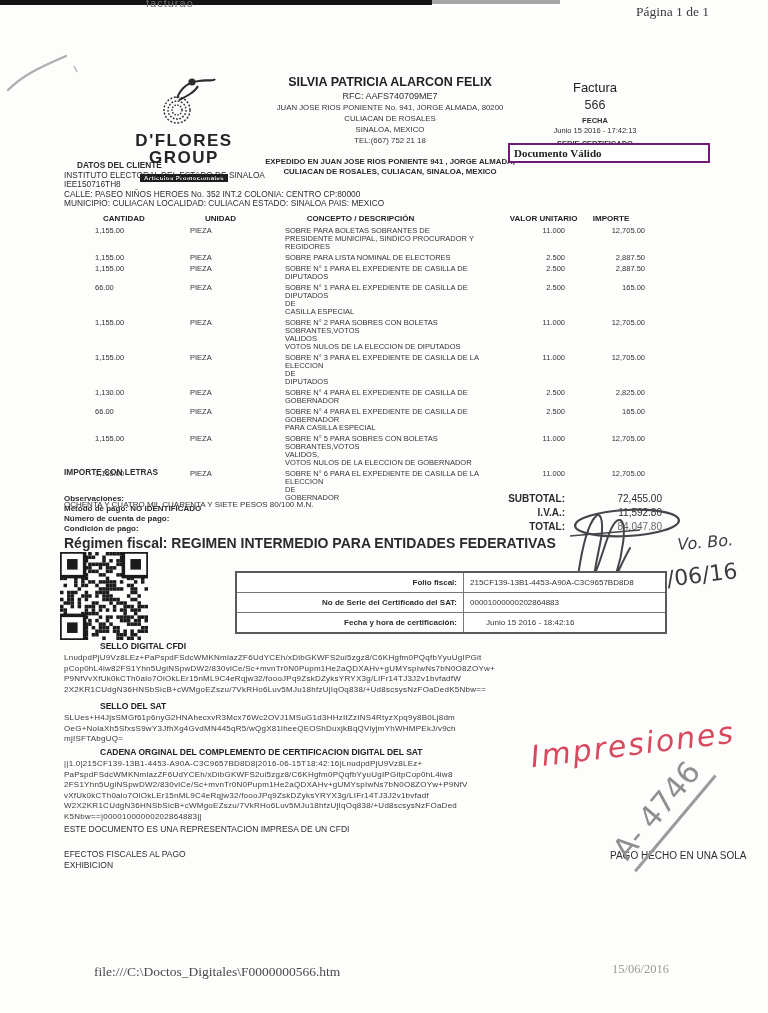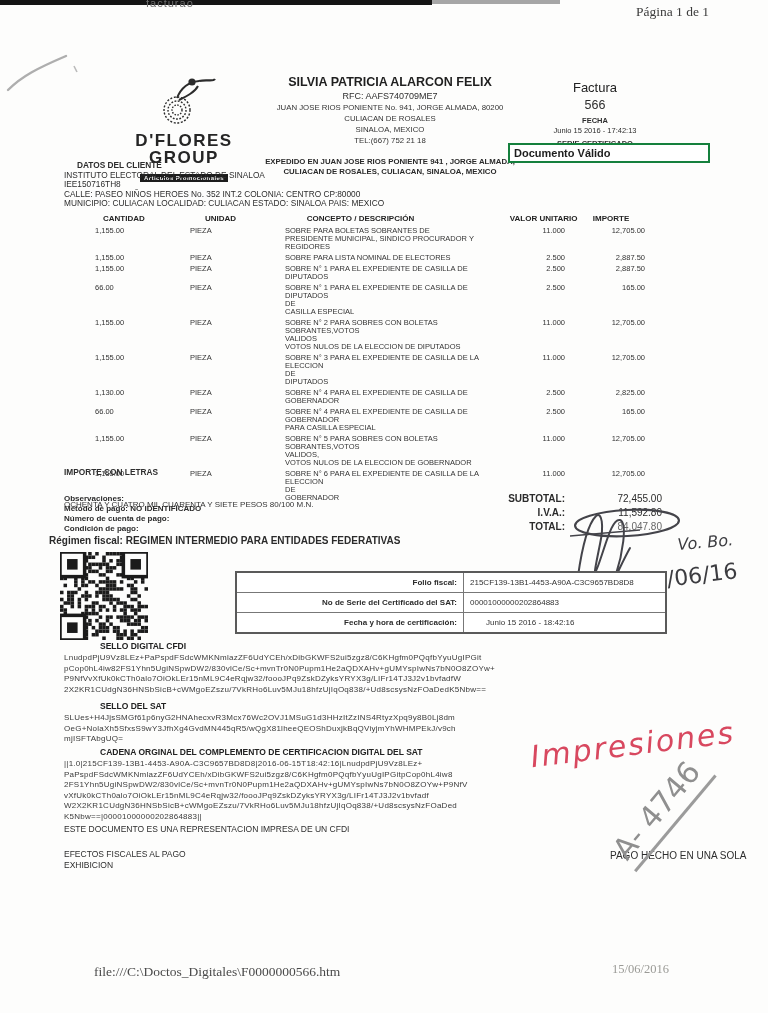--- a/index.html
+++ b/index.html
@@ -23,38 +23,38 @@
   .issuer-name{font-size:12.5px;font-weight:bold;color:#1f1f1f;}
   .issuer-rfc{font-size:9px;font-weight:normal;margin-top:2px;}
   .issuer-addr{font-size:7.8px;line-height:9px;margin-top:2px;color:#333;}
   .issuer-exp{font-size:7.8px;font-weight:bold;line-height:9.5px;margin-top:12px;color:#2a2a2a;}
   
   .invoice{left:505px;top:80px;width:180px;text-align:center;}
   .inv-label{font-size:13px;color:#222;}
   .inv-num{font-size:12.5px;margin-top:3px;}
   .inv-small-b{font-size:7.5px;font-weight:bold;margin-top:4px;}
   .inv-small{font-size:7.5px;margin-top:1px;}
-  .valid-box{left:508px;top:143px;width:190px;border:2px solid #15803d;padding:2px 4px;
-             font-size:11px;font-weight:bold;color:#1d1d1d;background:#fff;}
+  .valid-box{left:508px;top:143px;width:190px;border:2px solid #701a75;padding:2px 4px;
+             font-size:11px;font-weight:bold;color:#1d1d1d;background:#fff;font-family:Liberation Serif, serif;}
   
   .client{left:64px;top:161px;font-size:8.3px;line-height:9.6px;color:#2c2c2c;}
   
   .thead{left:95px;top:214px;width:560px;display:flex;font-size:8px;font-weight:bold;color:#222;gap:28px;}
   .items{left:95px;top:227px;width:560px;}
   .trow{display:flex;margin-bottom:3px;font-size:7.5px;line-height:8px;color:#333;}
   .c1{width:95px;} .c2{width:95px;} .c3{width:225px;} 
   .c4{width:55px;text-align:right;white-space:nowrap;} .c5{width:80px;text-align:right;}
   .h1{width:95px;text-align:left;padding-left:8px;} .h2{width:95px;}
   .h3{width:225px;text-align:left;} .h4{width:55px;text-align:right;white-space:nowrap;}
   .h5{width:80px;}
   
   .letras-t{left:64px;top:467px;font-size:8.3px;font-weight:bold;}
   .letras-v{left:64px;top:500px;font-size:8px;color:#333;}
   .payinfo{left:64px;top:494px;font-size:8px;font-weight:bold;line-height:10px;color:#2b2b2b;}
-  .regimen{left:49px;top:535px;font-size:10px;font-weight:bold;color:#2b2b2b;}
+  .regimen{left:64px;top:535px;font-size:14px;font-weight:bold;color:#2b2b2b;}
   
   .totals{left:470px;top:493px;width:192px;font-size:10px;color:#2b2b2b;}
   .trow2{display:flex;margin-bottom:3px;}
   .tlabel{width:95px;text-align:right;font-weight:bold;}
   .tval{flex:1;text-align:right;}
   
   .qr{left:60px;top:552px;width:88px;height:88px;}
   
   .fbox{left:235px;top:571px;width:428px;border:2px solid #5a5a5a;background:#fff;}
   .frow{display:flex;border-bottom:1px solid #777;}

